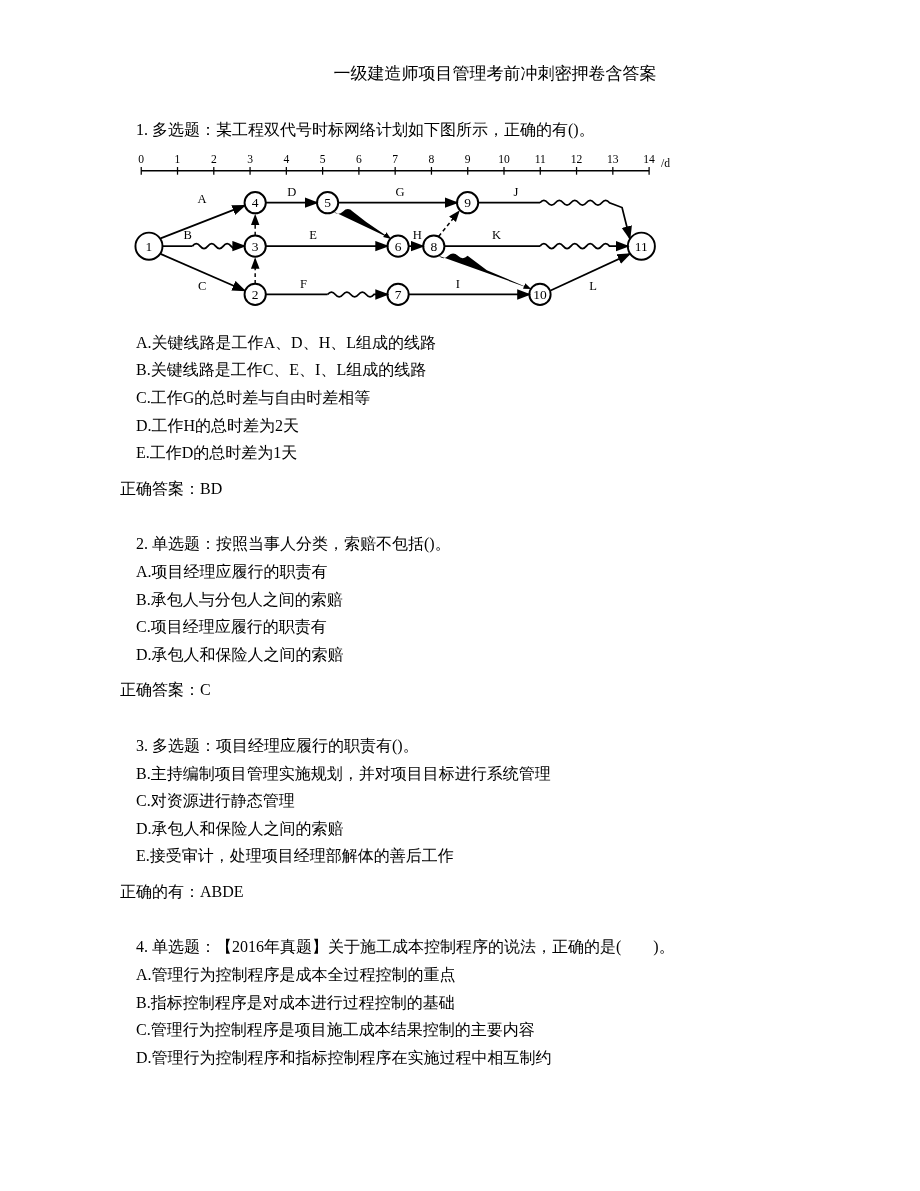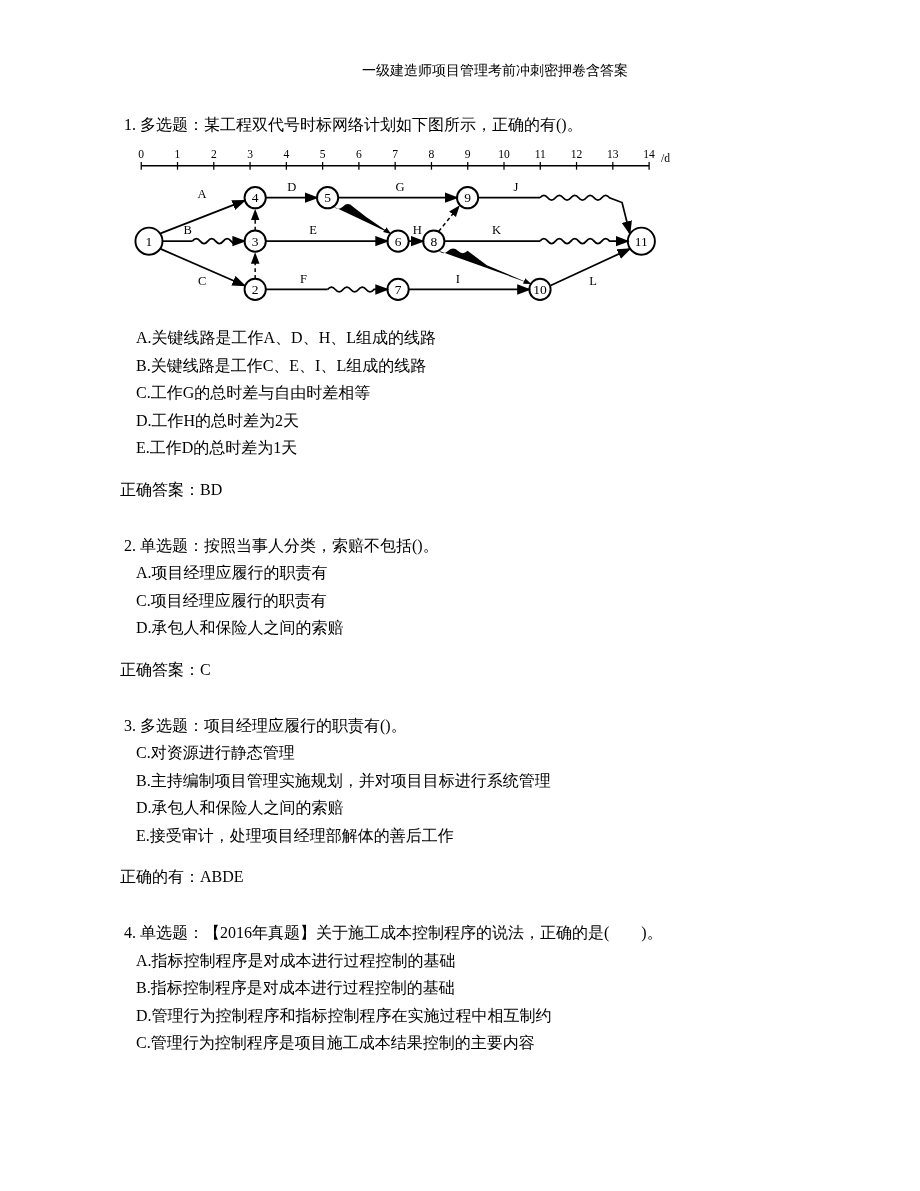--- a/index.html
+++ b/index.html
@@ -7,35 +7,35 @@
       font-size: 16px;
       line-height: 1.6;
       color: #000;
       background: #fff;
       max-width: 920px;
       margin: 0;
       padding: 60px 100px 40px 120px;
     }
     .title {
       text-align: center;
-      font-size: 14px;
+      font-size: 17px;
       margin-bottom: 30px;
       margin-left: 50px;
     }
     .question-block {
       margin-bottom: 30px;
     }
     .question-text {
-      margin: 2px 4px;
+      margin: 2px 16px;
     }
     .option {
       margin: 2px 16px;
     }
     .answer {
-      margin-top: 16px;
+      margin-top: 10px;
       margin-bottom: 18px;
     }
     .diagram-container {
       margin: 6px 0;
       width: 560px;
     }
     .diagram-container svg {
       display: block;
     }
     circle.node {
@@ -220,33 +220,34 @@
   <div class="option">B.关键线路是工作C、E、I、L组成的线路</div>
   <div class="option">C.工作G的总时差与自由时差相等</div>
   <div class="option">D.工作H的总时差为2天</div>
   <div class="option">E.工作D的总时差为1天</div>
   <div class="answer">正确答案：BD</div>
 </div>
 
 <div class="question-block">
   <div class="question-text">2. 单选题：按照当事人分类，索赔不包括()。</div>
   <div class="option">A.项目经理应履行的职责有</div>
+  <div class="option">B.承包人与分包人之间的索赔</div>
   <div class="option">C.项目经理应履行的职责有</div>
   <div class="option">D.承包人和保险人之间的索赔</div>
   <div class="answer">正确答案：C</div>
 </div>
 
 <div class="question-block">
   <div class="question-text">3. 多选题：项目经理应履行的职责有()。</div>
+  <div class="option">B.主持编制项目管理实施规划，并对项目目标进行系统管理</div>
   <div class="option">C.对资源进行静态管理</div>
-  <div class="option">B.主持编制项目管理实施规划，并对项目目标进行系统管理</div>
   <div class="option">D.承包人和保险人之间的索赔</div>
   <div class="option">E.接受审计，处理项目经理部解体的善后工作</div>
   <div class="answer">正确的有：ABDE</div>
 </div>
 
 <div class="question-block">
   <div class="question-text">4. 单选题：【2016年真题】关于施工成本控制程序的说法，正确的是(　　)。</div>
-  <div class="option">A.指标控制程序是对成本进行过程控制的基础</div>
+  <div class="option">A.管理行为控制程序是成本全过程控制的重点</div>
   <div class="option">B.指标控制程序是对成本进行过程控制的基础</div>
+  <div class="option">C.管理行为控制程序是项目施工成本结果控制的主要内容</div>
   <div class="option">D.管理行为控制程序和指标控制程序在实施过程中相互制约</div>
-  <div class="option">C.管理行为控制程序是项目施工成本结果控制的主要内容</div>
 </div>
 
 </body></html>

